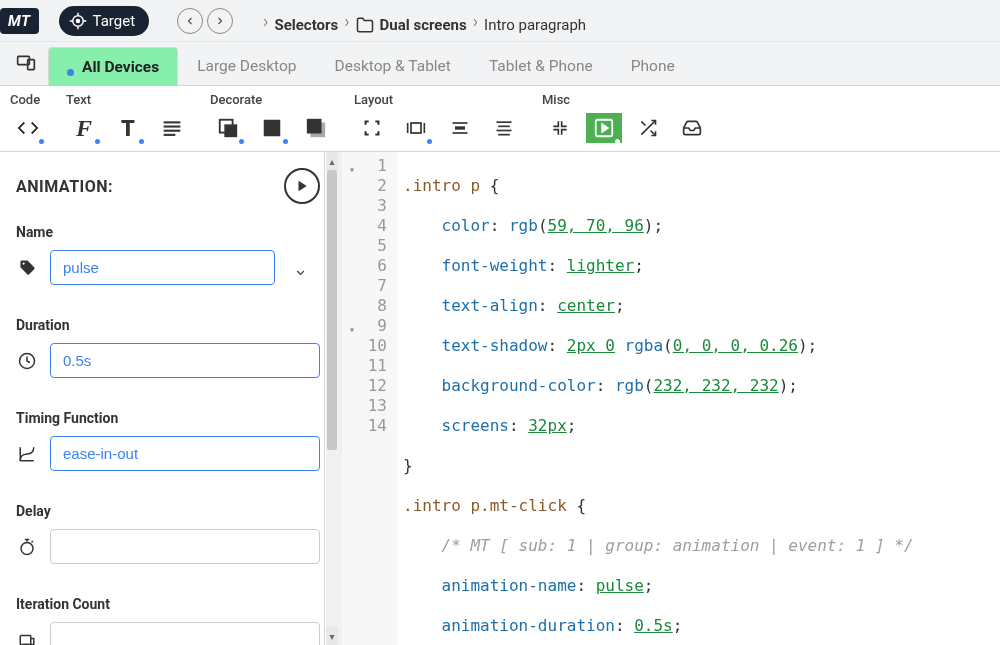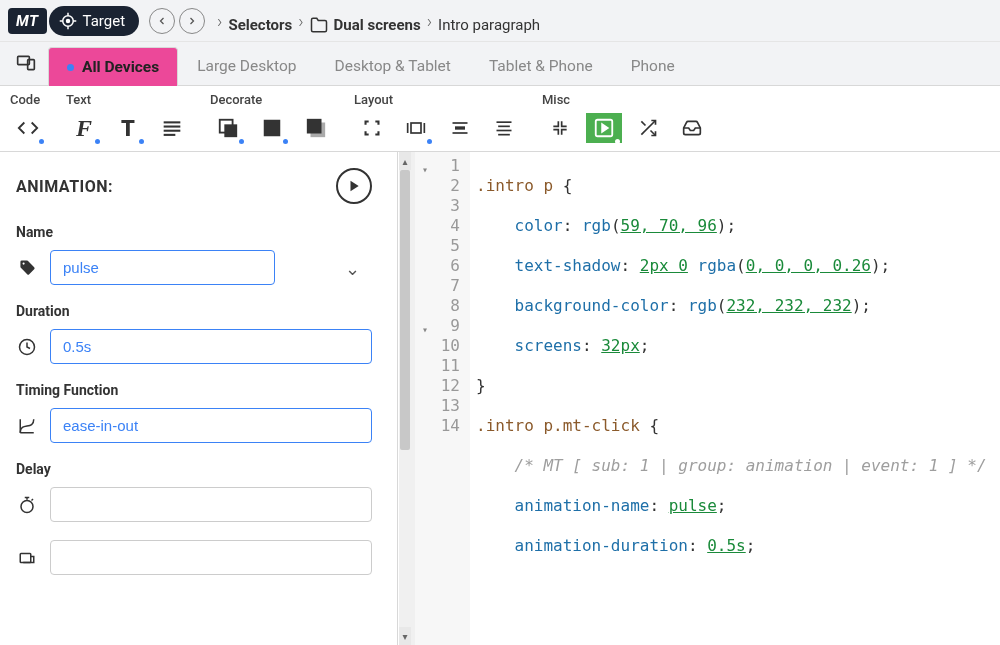--- a/index.html
+++ b/index.html
@@ -1,43 +1,43 @@
 <!DOCTYPE html>
 <html><head>
 <meta charset="utf-8">
 <style>
 * { box-sizing: border-box; margin: 0; padding: 0; }
 body { font-family: -apple-system, BlinkMacSystemFont, "Segoe UI", Roboto, sans-serif; font-size: 14px; color: #333; background: #fff; width: 1000px; height: 645px; overflow: hidden; }
-.topbar { height: 42px; background: #f2f3f5; display: flex; align-items: center; padding: 0 8px; gap: 2px; border-bottom: 1px solid #e5e5e5; }
+.topbar { height: 42px; background: #f2f3f5; display: flex; align-items: center; padding: 0 0; gap: 20px; border-bottom: 1px solid #e5e5e5; }
 .logo { background: #1a2332; color: #fff; font-weight: 700; font-style: italic; padding: 4px 8px; border-radius: 4px; font-size: 15px; letter-spacing: 0.5px; }
 .target-btn { background: #1a2332; color: #fff; border-radius: 16px; padding: 6px 14px 6px 10px; display: flex; align-items: center; gap: 6px; font-weight: 400; font-size: 15px; cursor: pointer; }
 .nav-arrows { display: flex; gap: 4px; margin-left: 8px; }
 .nav-arrow { width: 26px; height: 26px; border: 1.5px solid #888; border-radius: 50%; display: flex; align-items: center; justify-content: center; cursor: pointer; color: #555; }
 .breadcrumbs { display: flex; align-items: center; gap: 6px; margin-left: 10px; font-size: 15px; color: #333; }
 .bc-sep { color: #666; font-size: 18px; font-weight: 300; }
 .bc-item { display: flex; align-items: center; gap: 6px; cursor: pointer; margin-top: 9px; }
 .bc-bold { font-weight: 700; }
 .tabs-row { height: 44px; background: #f2f3f5; display: flex; align-items: flex-end; padding-left: 8px; border-bottom: 1px solid #d8d8d8; }
 .device-icon-btn { width: 36px; height: 32px; display: flex; align-items: center; justify-content: center; cursor: pointer; margin-bottom: 6px; margin-right: 4px; }
 .tab { padding: 10px 18px; cursor: pointer; font-size: 15.5px; color: #888; border: 1px solid transparent; border-bottom: none; border-top-left-radius: 4px; border-top-right-radius: 4px; display: flex; align-items: center; gap: 8px; }
-.tab.active { background: #ec4899; border-color: #d8d8d8; color: #222; font-weight: 700; margin-bottom: -1px; }
+.tab.active { background: #86efac; border-color: #d8d8d8; color: #222; font-weight: 700; margin-bottom: -1px; align-items: flex-end; }
 .tab .dot { width: 7px; height: 7px; border-radius: 50%; background: #3b82f6; }
 .toolbar { height: 66px; background: #fff; display: flex; border-bottom: 1px solid #d8d8d8; }
 .tool-group { display: flex; flex-direction: column; padding: 6px 10px 4px; }
 .tool-group-label { font-size: 13px; color: #444; margin-bottom: 6px; font-weight: 500; }
 .tool-row { display: flex; gap: 8px; align-items: center; }
 .tool-btn { width: 36px; height: 30px; display: flex; align-items: center; justify-content: center; cursor: pointer; position: relative; }
 .tool-btn.green { background: #4caf50; color: #fff; }
 .tool-dot { position: absolute; bottom: -1px; right: 2px; width: 5px; height: 5px; border-radius: 50%; background: #3b82f6; }
 .main { display: flex; height: calc(645px - 42px - 44px - 66px); }
-.sidebar { width: 398px; background: #fff; border-right: 1px solid #d8d8d8; padding: 16px 25px 0 16px; overflow-y: auto; position: relative; }
+.sidebar { width: 325px; background: #fff; border-right: 1px solid #d8d8d8; padding: 16px 4px 0 16px; overflow-y: auto; position: relative; }
 .panel-header { display: flex; align-items: center; justify-content: space-between; margin-bottom: 20px; }
 .panel-title { font-weight: 700; font-size: 16px; letter-spacing: 0.5px; }
 .play-btn { width: 36px; height: 36px; border: 2.5px solid #333; border-radius: 50%; display: flex; align-items: center; justify-content: center; cursor: pointer; }
-.field { margin-bottom: 18px; }
+.field { margin-bottom: 32px; }
 .field-label { font-weight: 700; font-size: 14px; margin-bottom: 10px; display: block; }
 .field-row { display: flex; align-items: center; gap: 12px; }
 .field-icon { width: 22px; display: flex; justify-content: center; color: #444; }
 .field-input { flex: 1; border: 1px solid #3b82f6; border-radius: 4px; padding: 8px 12px; font-size: 15px; color: #3b82f6; background: #fff; }
 .field-input.empty { border-color: #ccc; color: #333; }
 .select-wrap { position: relative; flex: 1; }
 .select-chevron { position: absolute; right: 12px; top: 50%; transform: translateY(-50%); pointer-events: none; color: #555; font-size: 18px; }
 .scrollbar-stub { position: absolute; top: 0; right: -1px; width: 12px; height: 100%; background: #f0f0f0; }
 .scrollbar-thumb { position: absolute; top: 0; left: 1px; width: 10px; height: 280px; background: #c8c8c8; border-radius: 2px; }
 .scrollbar-arrow { position: absolute; width: 12px; height: 18px; background: #e8e8e8; display: flex; align-items: center; justify-content: center; font-size: 10px; color: #666; }
@@ -305,20 +305,21 @@
               <line x1="12" y1="2" x2="12" y2="5"></line>
               <line x1="9" y1="2" x2="15" y2="2"></line>
               <line x1="18" y1="6" x2="20" y2="4"></line>
             </svg>
         </span>
         <input class="field-input empty" value="" style="">
       </div>
     </div>
 
     <div class="field">
+      <label class="field-label">Iteration Count</label>
       <div class="field-row">
         <span class="field-icon">
           <svg width="18" height="18" viewBox="0 0 24 24" fill="none" stroke="#333" stroke-width="2">
               <rect x="3" y="6" width="14" height="12" rx="1"></rect>
               <polyline points="17 10 21 10 21 18 7 18"></polyline>
             </svg>
         </span>
         <input class="field-input empty" value="" style="">
       </div>
     </div>
@@ -342,20 +343,22 @@
       <div class="gutter-line"><span class="fold">▾</span>9</div>
       <div class="gutter-line">10</div>
       <div class="gutter-line">11</div>
       <div class="gutter-line">12</div>
       <div class="gutter-line">13</div>
       <div class="gutter-line">14</div>
     </div>
     <div class="code">
 <div class="code-line"><span class="tok-sel">.intro p</span><span class="tok-punct"> {</span></div>
 <div class="code-line">    <span class="tok-prop">color</span><span class="tok-punct">: </span><span class="tok-func">rgb</span><span class="tok-punct">(</span><span class="tok-val">59, 70, 96</span><span class="tok-punct">);</span></div>
+<div class="code-line">    <span class="tok-prop">font-weight</span><span class="tok-punct">: </span><span class="tok-val">lighter</span><span class="tok-punct">;</span></div>
+<div class="code-line">    <span class="tok-prop">text-align</span><span class="tok-punct">: </span><span class="tok-val">center</span><span class="tok-punct">;</span></div>
 <div class="code-line">    <span class="tok-prop">text-shadow</span><span class="tok-punct">: </span><span class="tok-val">2px 0</span> <span class="tok-func">rgba</span><span class="tok-punct">(</span><span class="tok-val">0, 0, 0, 0.26</span><span class="tok-punct">);</span></div>
 <div class="code-line">    <span class="tok-prop">background-color</span><span class="tok-punct">: </span><span class="tok-func">rgb</span><span class="tok-punct">(</span><span class="tok-val">232, 232, 232</span><span class="tok-punct">);</span></div>
 <div class="code-line">    <span class="tok-prop">screens</span><span class="tok-punct">: </span><span class="tok-val">32px</span><span class="tok-punct">;</span></div>
 <div class="code-line"><span class="tok-punct">}</span></div>
 <div class="code-line"><span class="tok-sel">.intro p.mt-click</span><span class="tok-punct"> {</span></div>
 <div class="code-line">    <span class="tok-comment">/* MT [ sub: 1 | group: animation | event: 1 ] */</span></div>
 <div class="code-line">    <span class="tok-prop">animation-name</span><span class="tok-punct">: </span><span class="tok-val">pulse</span><span class="tok-punct">;</span></div>
 <div class="code-line">    <span class="tok-prop">animation-duration</span><span class="tok-punct">: </span><span class="tok-val">0.5s</span><span class="tok-punct">;</span></div>
 
 

